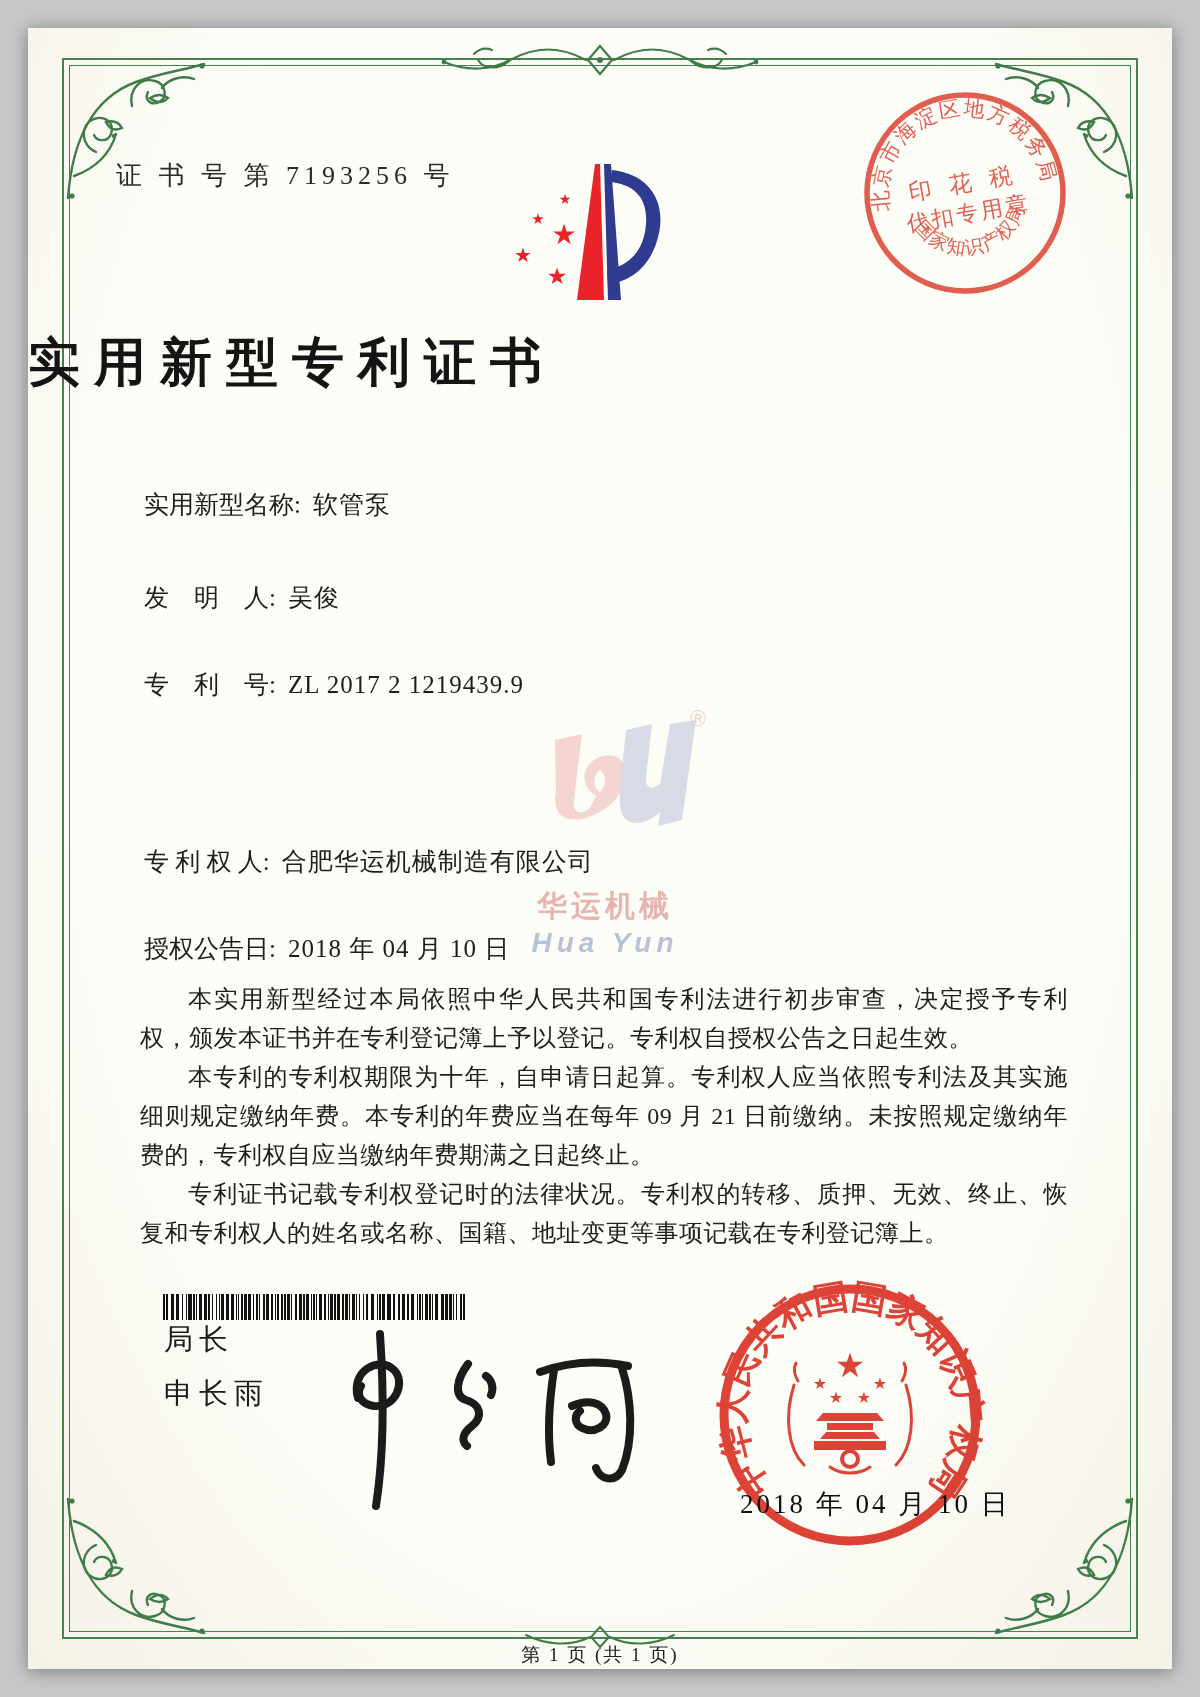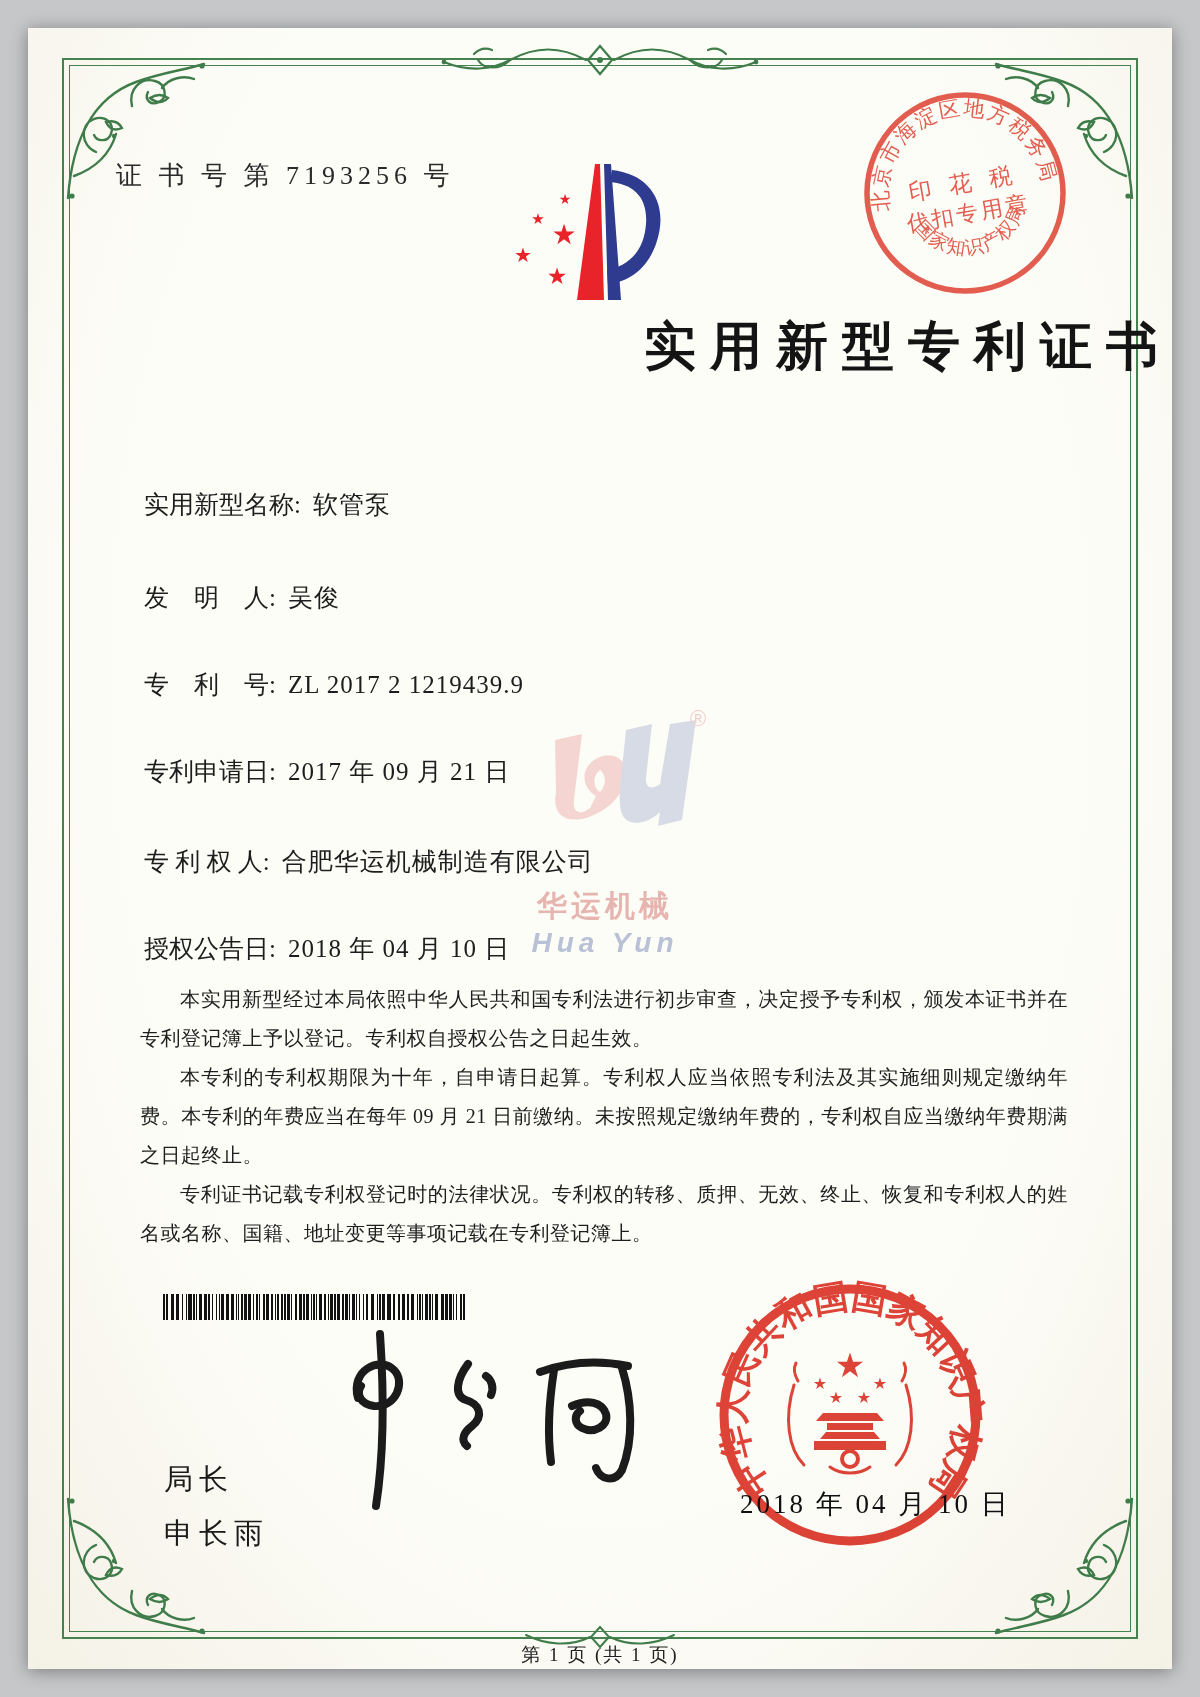--- a/index.html
+++ b/index.html
@@ -6,29 +6,29 @@
   body{font-family:"Liberation Serif","DejaVu Serif",serif;}
   .stage{position:relative;width:1200px;height:1697px;background:#c6c7c9;overflow:hidden;}
   .paper{position:absolute;left:28px;top:28px;width:1144px;height:1641px;
          background:#fcfbf4;
          background-image:radial-gradient(ellipse at 50% 40%, #fdfdf8 60%, #f4f1e6 100%);
          box-shadow:0 2px 16px rgba(0,0,0,.38);}
   .frame{position:absolute;left:34px;top:30px;right:34px;bottom:30px;border:2px solid #45824f;}
   .frame-inner{position:absolute;inset:5px;border:1px solid #45824f;}
   .orn{position:absolute;color:#3f7c4a;}
   .cert-no{position:absolute;left:88px;top:130px;font-size:26px;color:#2a2a2a;letter-spacing:5px;}
-  .title{position:absolute;left:0;top:284px;width:100%;text-align:right;font-size:52px;
+  .title{position:absolute;left:0;top:300px;width:100%;text-align:left;font-size:52px;
          letter-spacing:14px;color:#141414;font-weight:600;}
   .field{position:absolute;left:116px;font-size:25px;color:#1d1d1d;white-space:nowrap;z-index:2;}
   .fvalue{margin-left:12px;letter-spacing:1px;margin-top:13px;}
   .body-text{position:absolute;left:112px;top:952px;width:928px;z-index:2;}
-  .body-text p{margin:0;font-size:20px;line-height:39px;color:#1e1e1e;text-indent:2em;
+  .body-text p{margin:0;font-size:24px;line-height:39px;color:#1e1e1e;text-indent:2em;
                text-align:justify;letter-spacing:.5px;}
   .barcode{position:absolute;left:135px;top:1266px;width:308px;height:26px;z-index:2;}
-  .signoff{position:absolute;left:136px;top:1432px;z-index:2;font-size:29px;color:#1a1a1a;letter-spacing:6px;}
+  .signoff{position:absolute;left:136px;top:1292px;z-index:2;font-size:29px;color:#1a1a1a;letter-spacing:6px;}
   .signoff div{margin-bottom:14px;}
   .signature{position:absolute;left:300px;top:1290px;z-index:3;}
   .gov-seal{position:absolute;left:682px;top:1247px;z-index:2;mix-blend-mode:multiply;opacity:.93;}
   .seal-date{position:absolute;left:712px;top:1458px;z-index:4;font-size:27px;color:#101010;letter-spacing:3px;white-space:nowrap;}
   .footer{position:absolute;left:0;top:1614px;width:100%;text-align:center;font-size:19px;color:#222;letter-spacing:2px;z-index:2;}
   .tax-stamp{position:absolute;left:822px;top:50px;transform:rotate(-10deg);opacity:.85;mix-blend-mode:multiply;}
   .sipo-logo{position:absolute;left:470px;top:124px;}
   .watermark{position:absolute;left:462px;top:672px;width:230px;z-index:1;text-align:center;}
   .wm-cn{font-size:30px;color:#e7b5b0;letter-spacing:4px;font-weight:700;margin-top:12px;}
   .wm-en{font-size:28px;color:#b9c1d6;letter-spacing:5px;font-weight:700;font-family:"Liberation Sans",sans-serif;font-style:italic;}
@@ -168,23 +168,20 @@
     <div class="title">实用新型专利证书</div>
 
     <div class="field" style="top:460px">
       <span>实用新型名称:</span><span class="fvalue">软管泵</span>
     </div>
     <div class="field" style="top:553px">
       <span>发　明　人:</span><span class="fvalue">吴俊</span>
     </div>
     <div class="field" style="top:640px">
       <span>专　利　号:</span><span class="fvalue">ZL 2017 2 1219439.9</span>
-    </div>
-    <div class="field" style="top:727px">
-      <span>专利申请日:</span><span class="fvalue">2017 年 09 月 21 日</span>
     </div>
     <div class="field" style="top:817px">
       <span>专 利 权 人:</span><span class="fvalue">合肥华运机械制造有限公司</span>
     </div>
     <div class="field" style="top:904px">
       <span>授权公告日:</span><span class="fvalue">2018 年 04 月 10 日</span>
     </div>
 
     <div class="watermark">
       <svg width="210" height="170" viewBox="0 0 210 170" style="opacity:.55">

